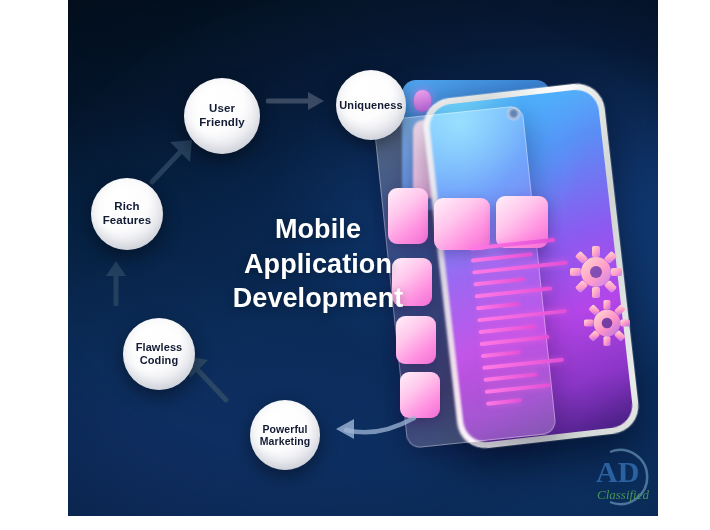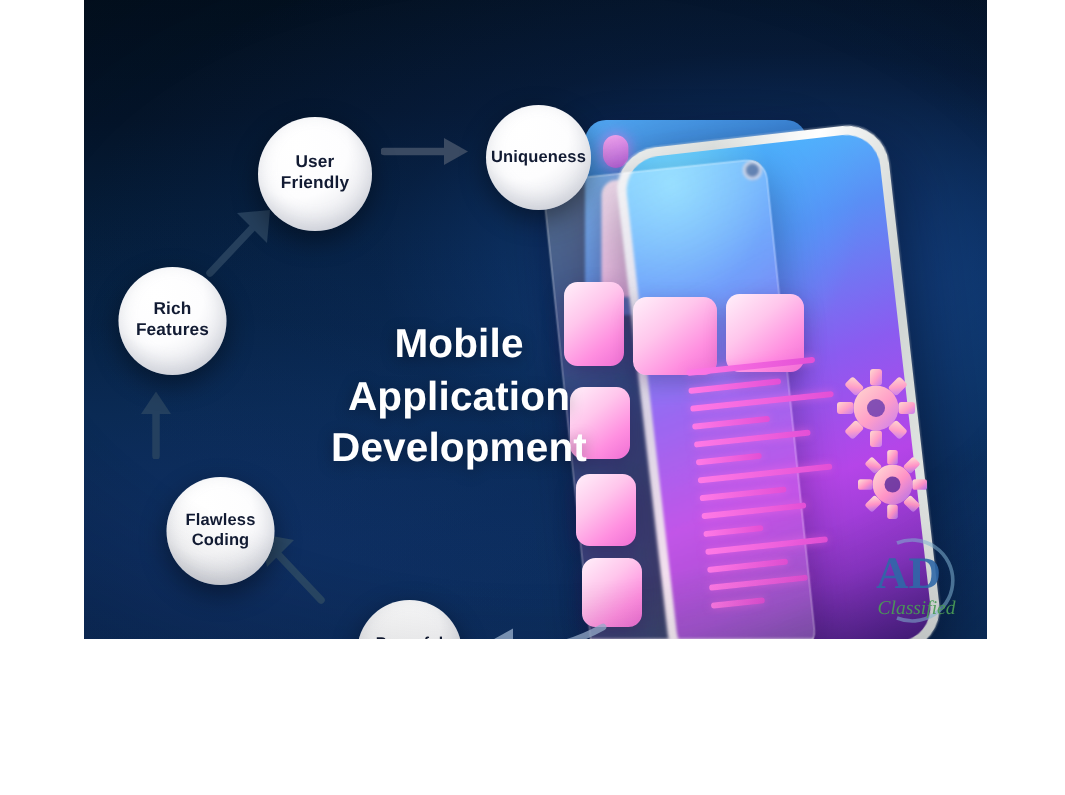--- a/index.html
+++ b/index.html
@@ -6,21 +6,21 @@
   html,body{
     width:710px; height:530px; overflow:hidden;
     background:#ffffff;
     font-family:"Liberation Sans", sans-serif;
   }
   #stage{
     position:relative; width:710px; height:530px; background:#ffffff;
   }
   
   #canvas{
-    position:absolute; left:56px; top:0; width:606px; height:426px;
+    position:absolute; left:68px; top:0; width:606px; height:516px;
     overflow:hidden;
     background:
       radial-gradient(120% 90% at 78% 42%, rgba(30,92,190,0.55) 0%, rgba(16,52,116,0.22) 38%, rgba(0,0,0,0) 66%),
       radial-gradient(90% 70% at 14% 88%, rgba(16,46,98,0.75) 0%, rgba(8,24,56,0.2) 55%, rgba(0,0,0,0) 80%),
       linear-gradient(178deg, #03101f 0%, #041429 18%, #05203f 40%, #082c54 62%, #0b3163 82%, #0d3468 100%);
   }
   
   #vignette{
     position:absolute; inset:0;
     background:radial-gradient(130% 110% at 50% 45%, rgba(0,0,0,0) 42%, rgba(0,4,12,0.55) 100%);

